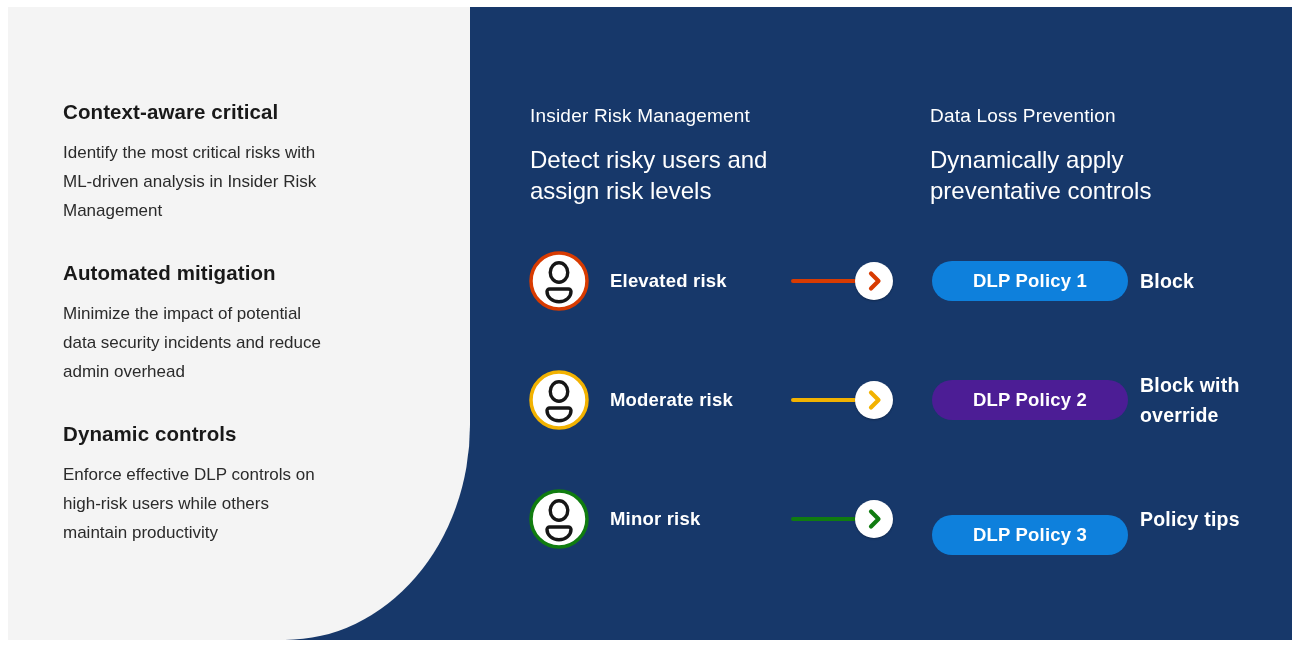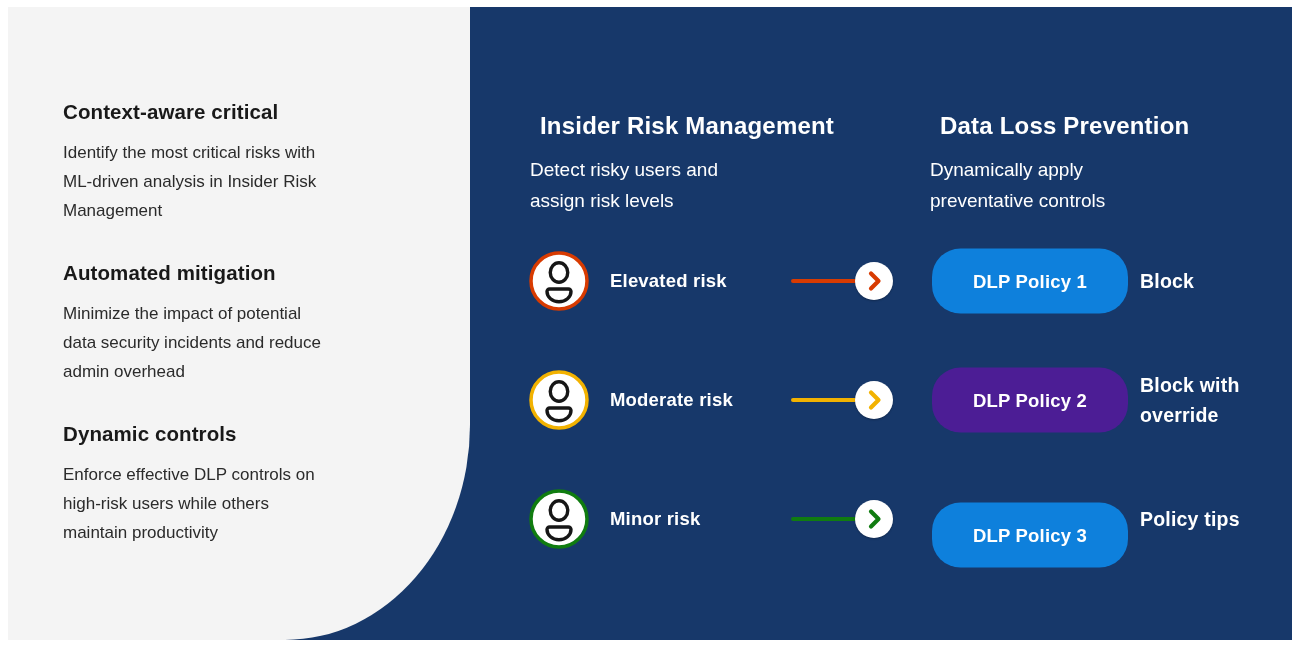--- a/index.html
+++ b/index.html
@@ -8,35 +8,35 @@
   .panel-dark{position:absolute;left:8px;top:7px;width:1284px;height:633px;background:#17386a;}
   .panel-light{position:absolute;left:8px;top:7px;width:462px;height:633px;background:#f4f4f4;
                border-bottom-right-radius:185px 215px;}
   
   .left-content{position:absolute;left:63px;top:99px;width:370px;z-index:3;}
   .section h2{margin:0;font-size:20.5px;font-weight:700;color:#191919;line-height:26px;letter-spacing:.1px;}
   .section p{margin:13px 0 0 0;font-size:17px;font-weight:400;color:#2b2b2b;line-height:29px;white-space:pre-line;}
   .section + .section{margin-top:35px;}
   
   .col-header{position:absolute;top:102px;color:#ffffff;z-index:3;}
-  .col-header .title{margin:10px;font-size:24px;font-weight:700;line-height:28px;letter-spacing:.2px;}
-  .col-header .subtitle{margin:14px 0 0 0;font-size:19px;font-weight:400;line-height:31px;white-space:pre-line;}
+  .col-header .title{margin:0;font-size:19px;font-weight:400;line-height:28px;letter-spacing:.2px;}
+  .col-header .subtitle{margin:14px 0 0 0;font-size:24px;font-weight:400;line-height:31px;white-space:pre-line;}
   #col-irm{left:530px;}
   #col-dlp{left:930px;}
   
   .row{position:absolute;left:0;width:1292px;height:60px;z-index:3;}
   #row-0{top:251px;} #row-1{top:370px;} #row-2{top:489px;}
   .avatar{position:absolute;left:529px;top:0;width:60px;height:60px;}
   .risk-label{position:absolute;left:610px;top:50%;transform:translateY(-50%);
               color:#fff;font-size:18.5px;font-weight:700;letter-spacing:.2px;}
   .arrow-line{position:absolute;left:791px;top:50%;margin-top:-2px;width:66px;height:4px;border-radius:2px;}
   .arrow-circle{position:absolute;left:855px;top:50%;margin-top:-19px;width:38px;height:38px;
                 border-radius:50%;background:#ffffff;display:flex;align-items:center;justify-content:center;
                 box-shadow:0 1px 2px rgba(0,0,0,.25);}
-  .pill{position:absolute;left:932px;top:50%;transform:translateY(-50%);width:196px;height:65px;
+  .pill{position:absolute;left:932px;top:50%;transform:translateY(-50%);width:196px;height:40px;
         border-radius:28.5px;background:#0e80dc;display:flex;align-items:center;justify-content:center;
         color:#ffffff;font-size:18.5px;font-weight:700;letter-spacing:.2px;}
   .outcome{position:absolute;left:1140px;top:50%;transform:translateY(-50%);
            color:#ffffff;font-size:19.5px;font-weight:700;line-height:30px;white-space:pre-line;letter-spacing:.2px;}
 </style>
 </head>
 <body>
 
 <div class="canvas">
 

